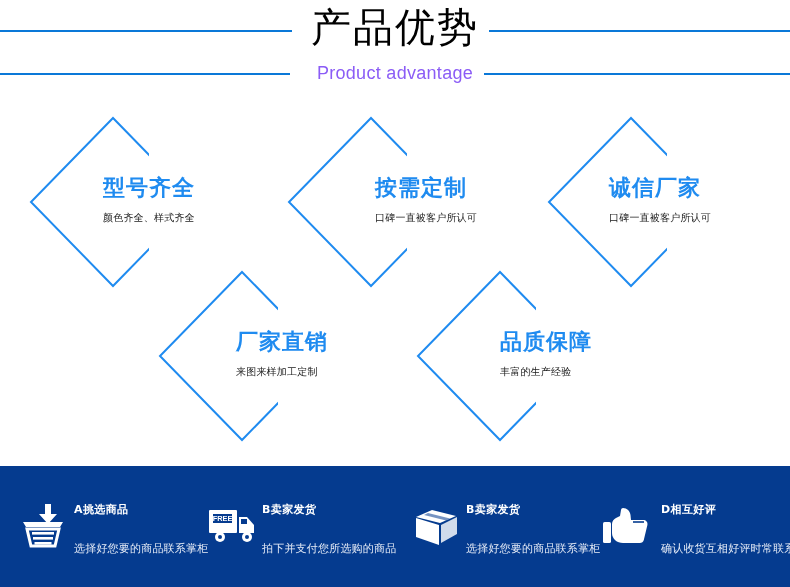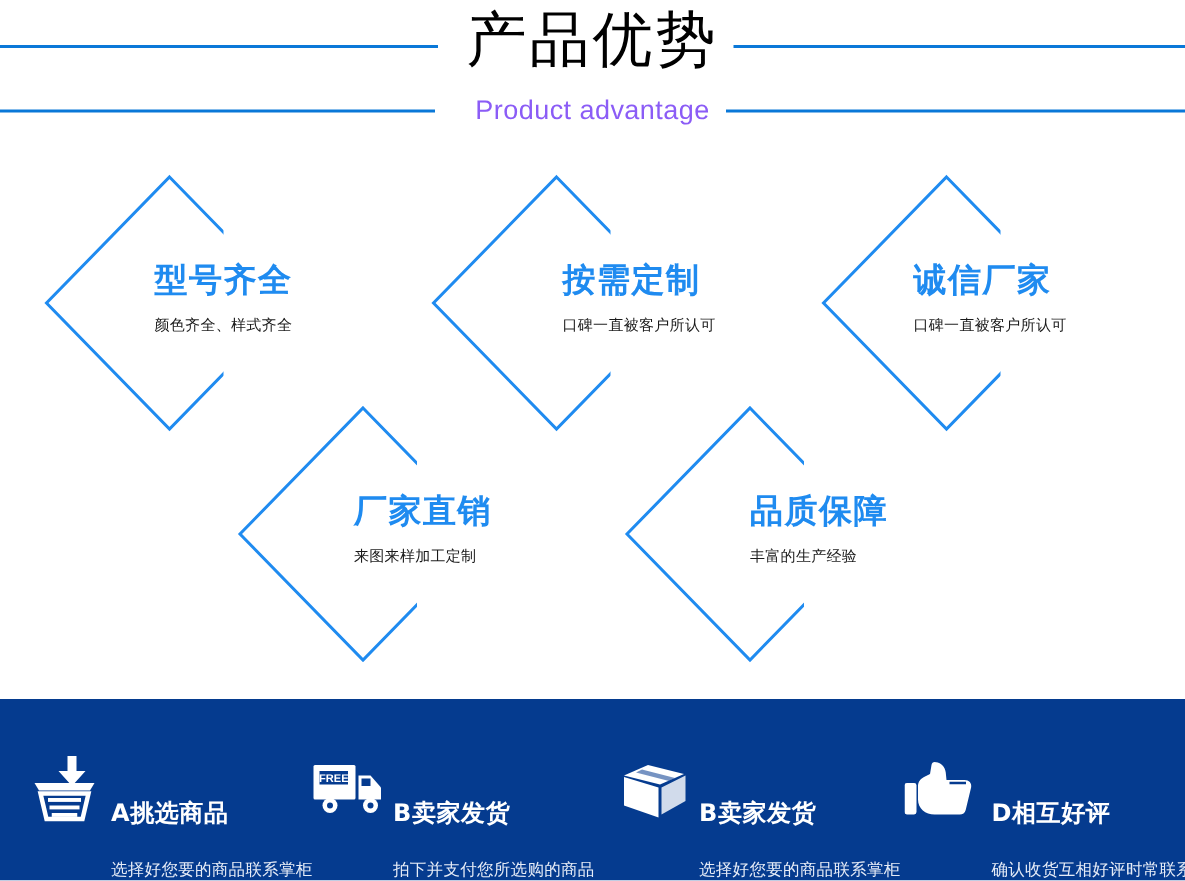--- a/index.html
+++ b/index.html
@@ -55,24 +55,23 @@
     background:#053b8f;
   }
   .step{position:absolute;top:0;height:121px;}
   .step-icon{
     position:absolute;left:0;top:36px;width:46px;height:46px;
     color:#ffffff;
   }
   .step-icon svg{display:block;}
   .step-text{position:absolute;left:54px;top:33px;white-space:nowrap;}
   .step-title{
-    font-size:16px;line-height:22px;color:#ffffff;font-weight:700;
+    font-size:11px;line-height:22px;color:#ffffff;font-weight:700;
     letter-spacing:.4px;
     font-family:"DejaVu Sans","Liberation Sans",sans-serif;
-    margin-top:32px;
   }
   .step-desc{
     font-size:11px;line-height:16px;color:#e6ecf7;font-weight:400;
     margin-top:19px;letter-spacing:.2px;
     font-family:Liberation Sans, sans-serif;
   }
 </style>
 </head>
 <body>
 

